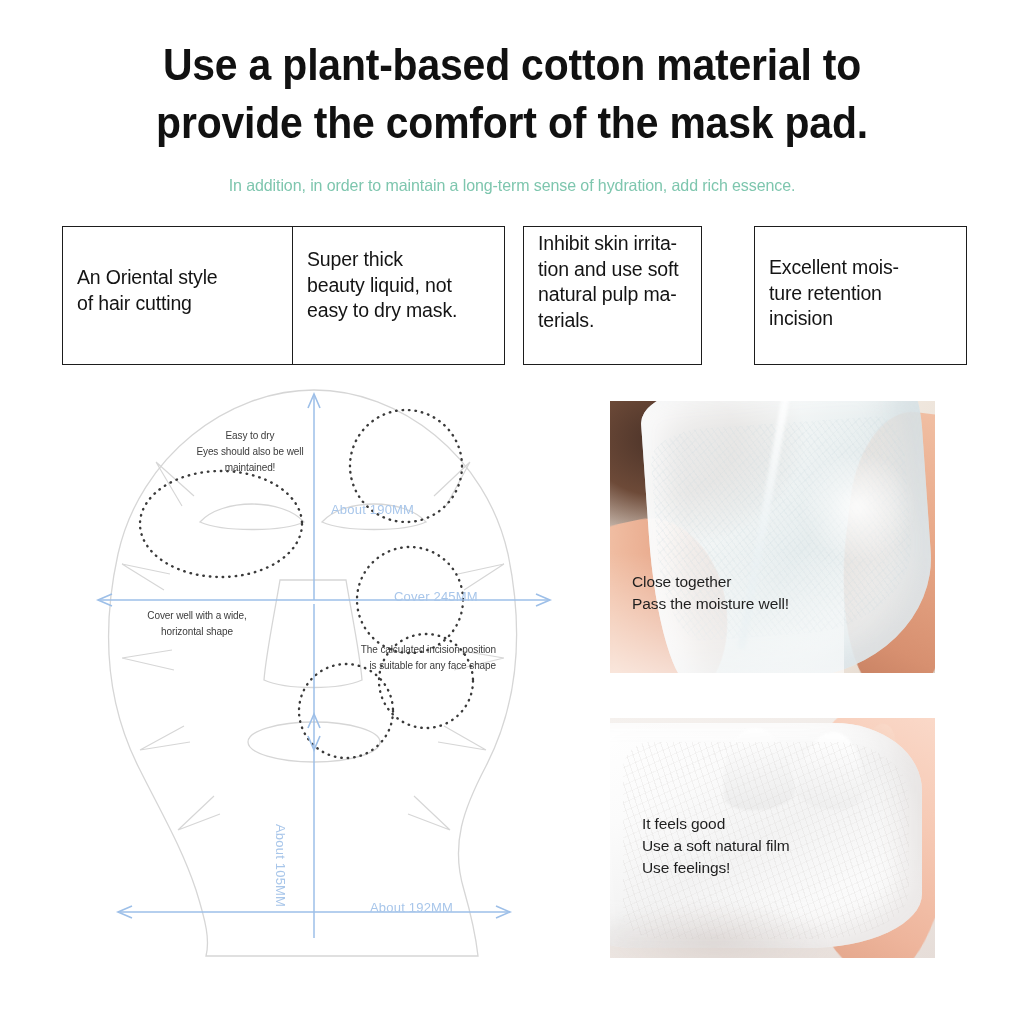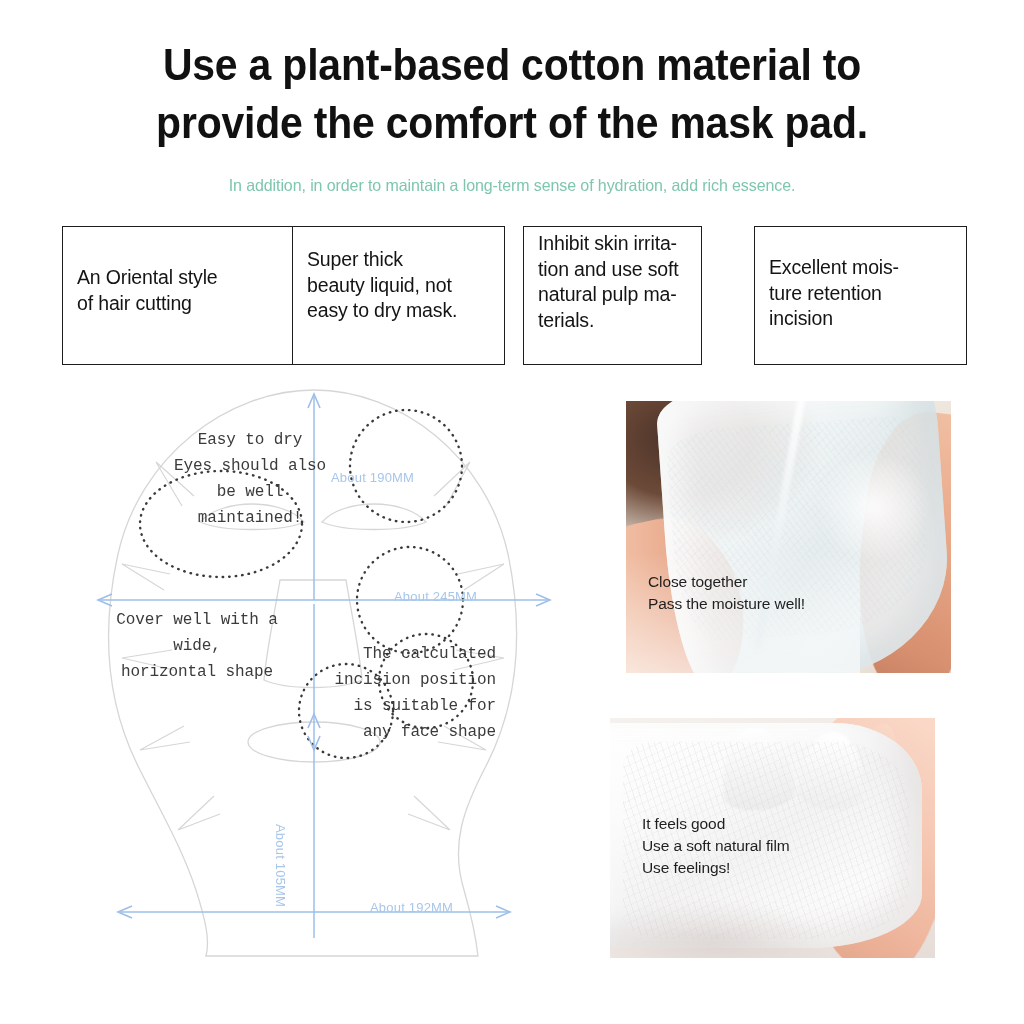--- a/index.html
+++ b/index.html
@@ -60,55 +60,54 @@
   .b2 .txt{top:20px;}
   .b3 .txt{top:4px;}
   .b4 .txt{top:28px;}
 
   
   .diagram{position:absolute;left:78px;top:378px;width:520px;height:590px;}
   .diagram svg{display:block;}
 
   .dlabel{
     position:absolute;
-    font-size:16px;
+    font-size:10px;
     color:#3b3b3b;
     line-height:1.62;
     text-align:center;
     white-space:nowrap;
     letter-spacing:-0.1px;
-    font-family:Liberation Mono, monospace;
   }
   #lbl-eye{left:170px;top:428px;width:160px;}
   #lbl-cover{left:112px;top:608px;width:170px;}
   #lbl-incision{left:316px;top:642px;width:180px;text-align:right;}
 
   .dim{
     position:absolute;
     font-size:13px;
     color:#a8c6ea;
     white-space:nowrap;
     letter-spacing:0.2px;
   }
-  #dim-190{left:331px;top:470px;text-align:center;}
+  #dim-190{left:331px;top:502px;text-align:center;}
   #dim-245{left:394px;top:589px;}
   #dim-192{left:370px;top:900px;}
   #dim-105{
     left:288px;top:824px;
     transform:rotate(90deg);
     transform-origin:left top;
   }
 
   
   .photo{
     position:absolute;
     overflow:hidden;
     background:#f2ece8;
   }
-  #photo-top{left:626px;top:401px;width:325px;height:272px;}
+  #photo-top{left:610px;top:401px;width:325px;height:272px;}
   #photo-bottom{left:610px;top:718px;width:325px;height:240px;}
 
   .photo .scene{position:absolute;inset:0;}
   .photo .cap{
     position:absolute;
     font-size:15.5px;
     line-height:1.42;
     color:#1f1f1f;
     letter-spacing:-0.1px;
     white-space:pre-line;
@@ -293,21 +292,21 @@
 
   <div class="dlabel" id="lbl-eye" style="white-space:pre-line;">Easy to dry
 Eyes should also be well
 maintained!</div>
   <div class="dlabel" id="lbl-cover" style="white-space:pre-line;">Cover well with a wide,
 horizontal shape</div>
   <div class="dlabel" id="lbl-incision" style="white-space:pre-line;">The calculated incision position
 is suitable for any face shape</div>
 
   <div class="dim" id="dim-190">About 190MM</div>
-  <div class="dim" id="dim-245">About 245MM</div>
+  <div class="dim" id="dim-245">Cover 245MM</div>
   <div class="dim" id="dim-192">About 192MM</div>
   <div class="dim" id="dim-105">About 105MM</div>
 
   <div class="photo" id="photo-top">
     <div class="scene">
       <div class="p1-bg"></div>
       <div class="p1-handL"></div>
       <div class="p1-handR"></div>
       <div class="p1-sheet"></div>
       <div class="p1-tex"></div>

